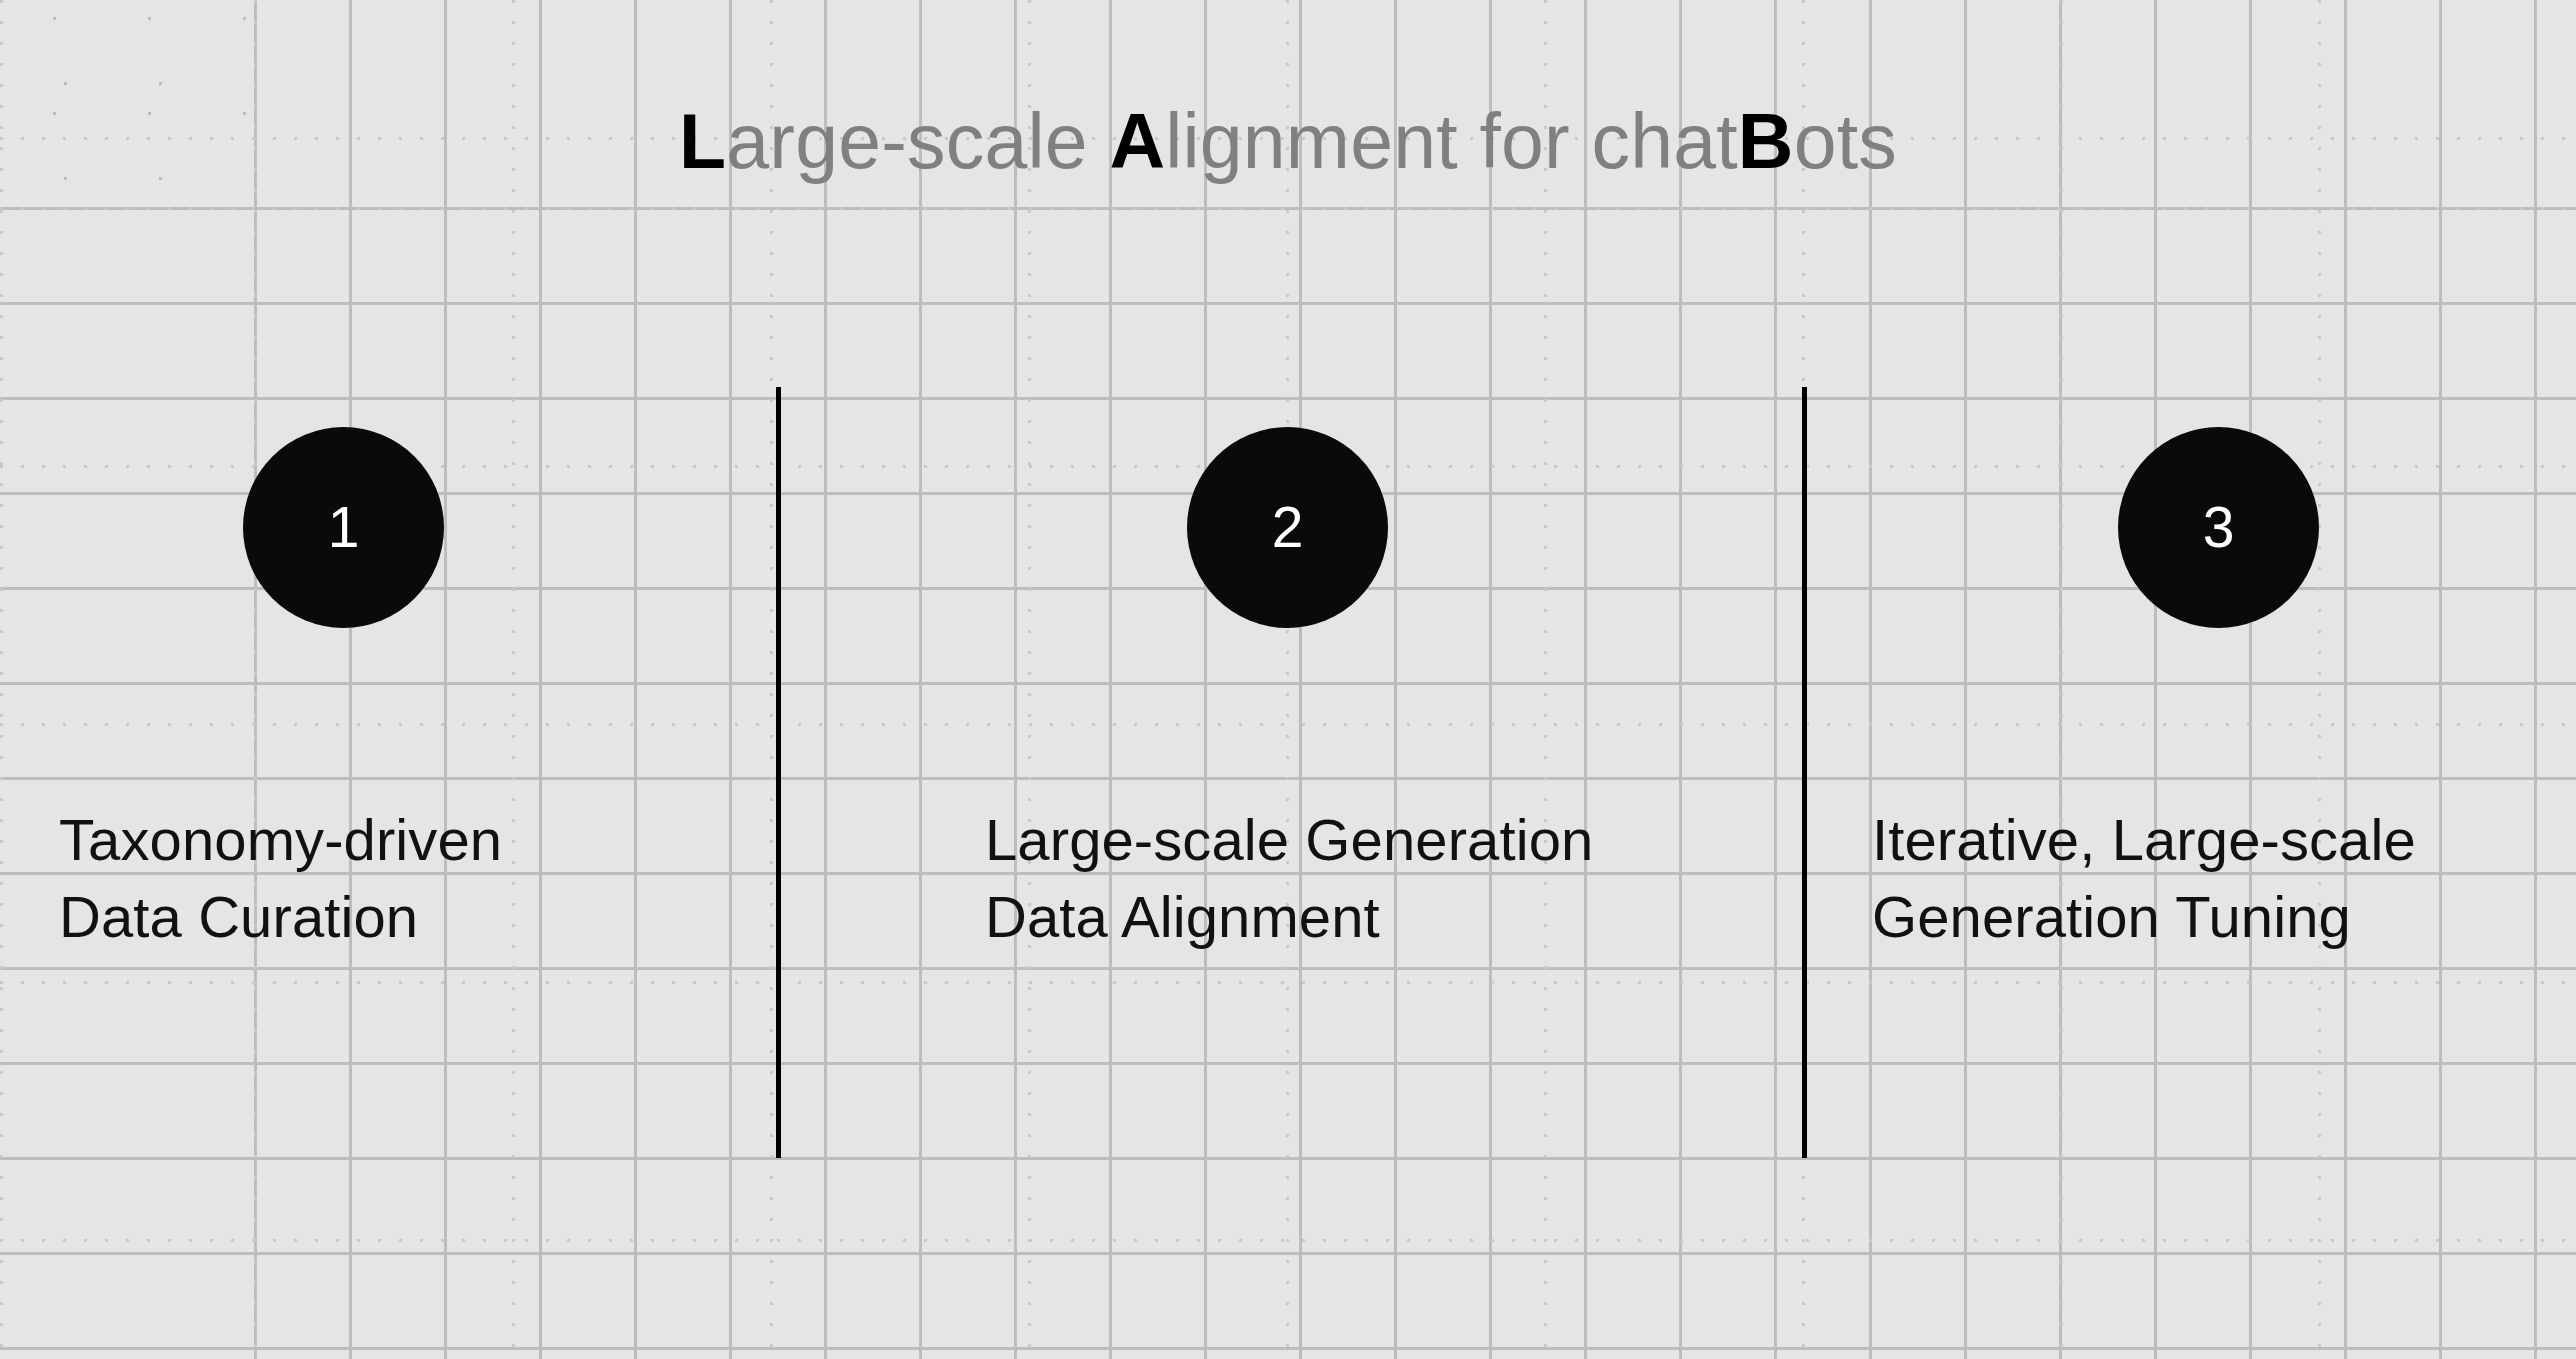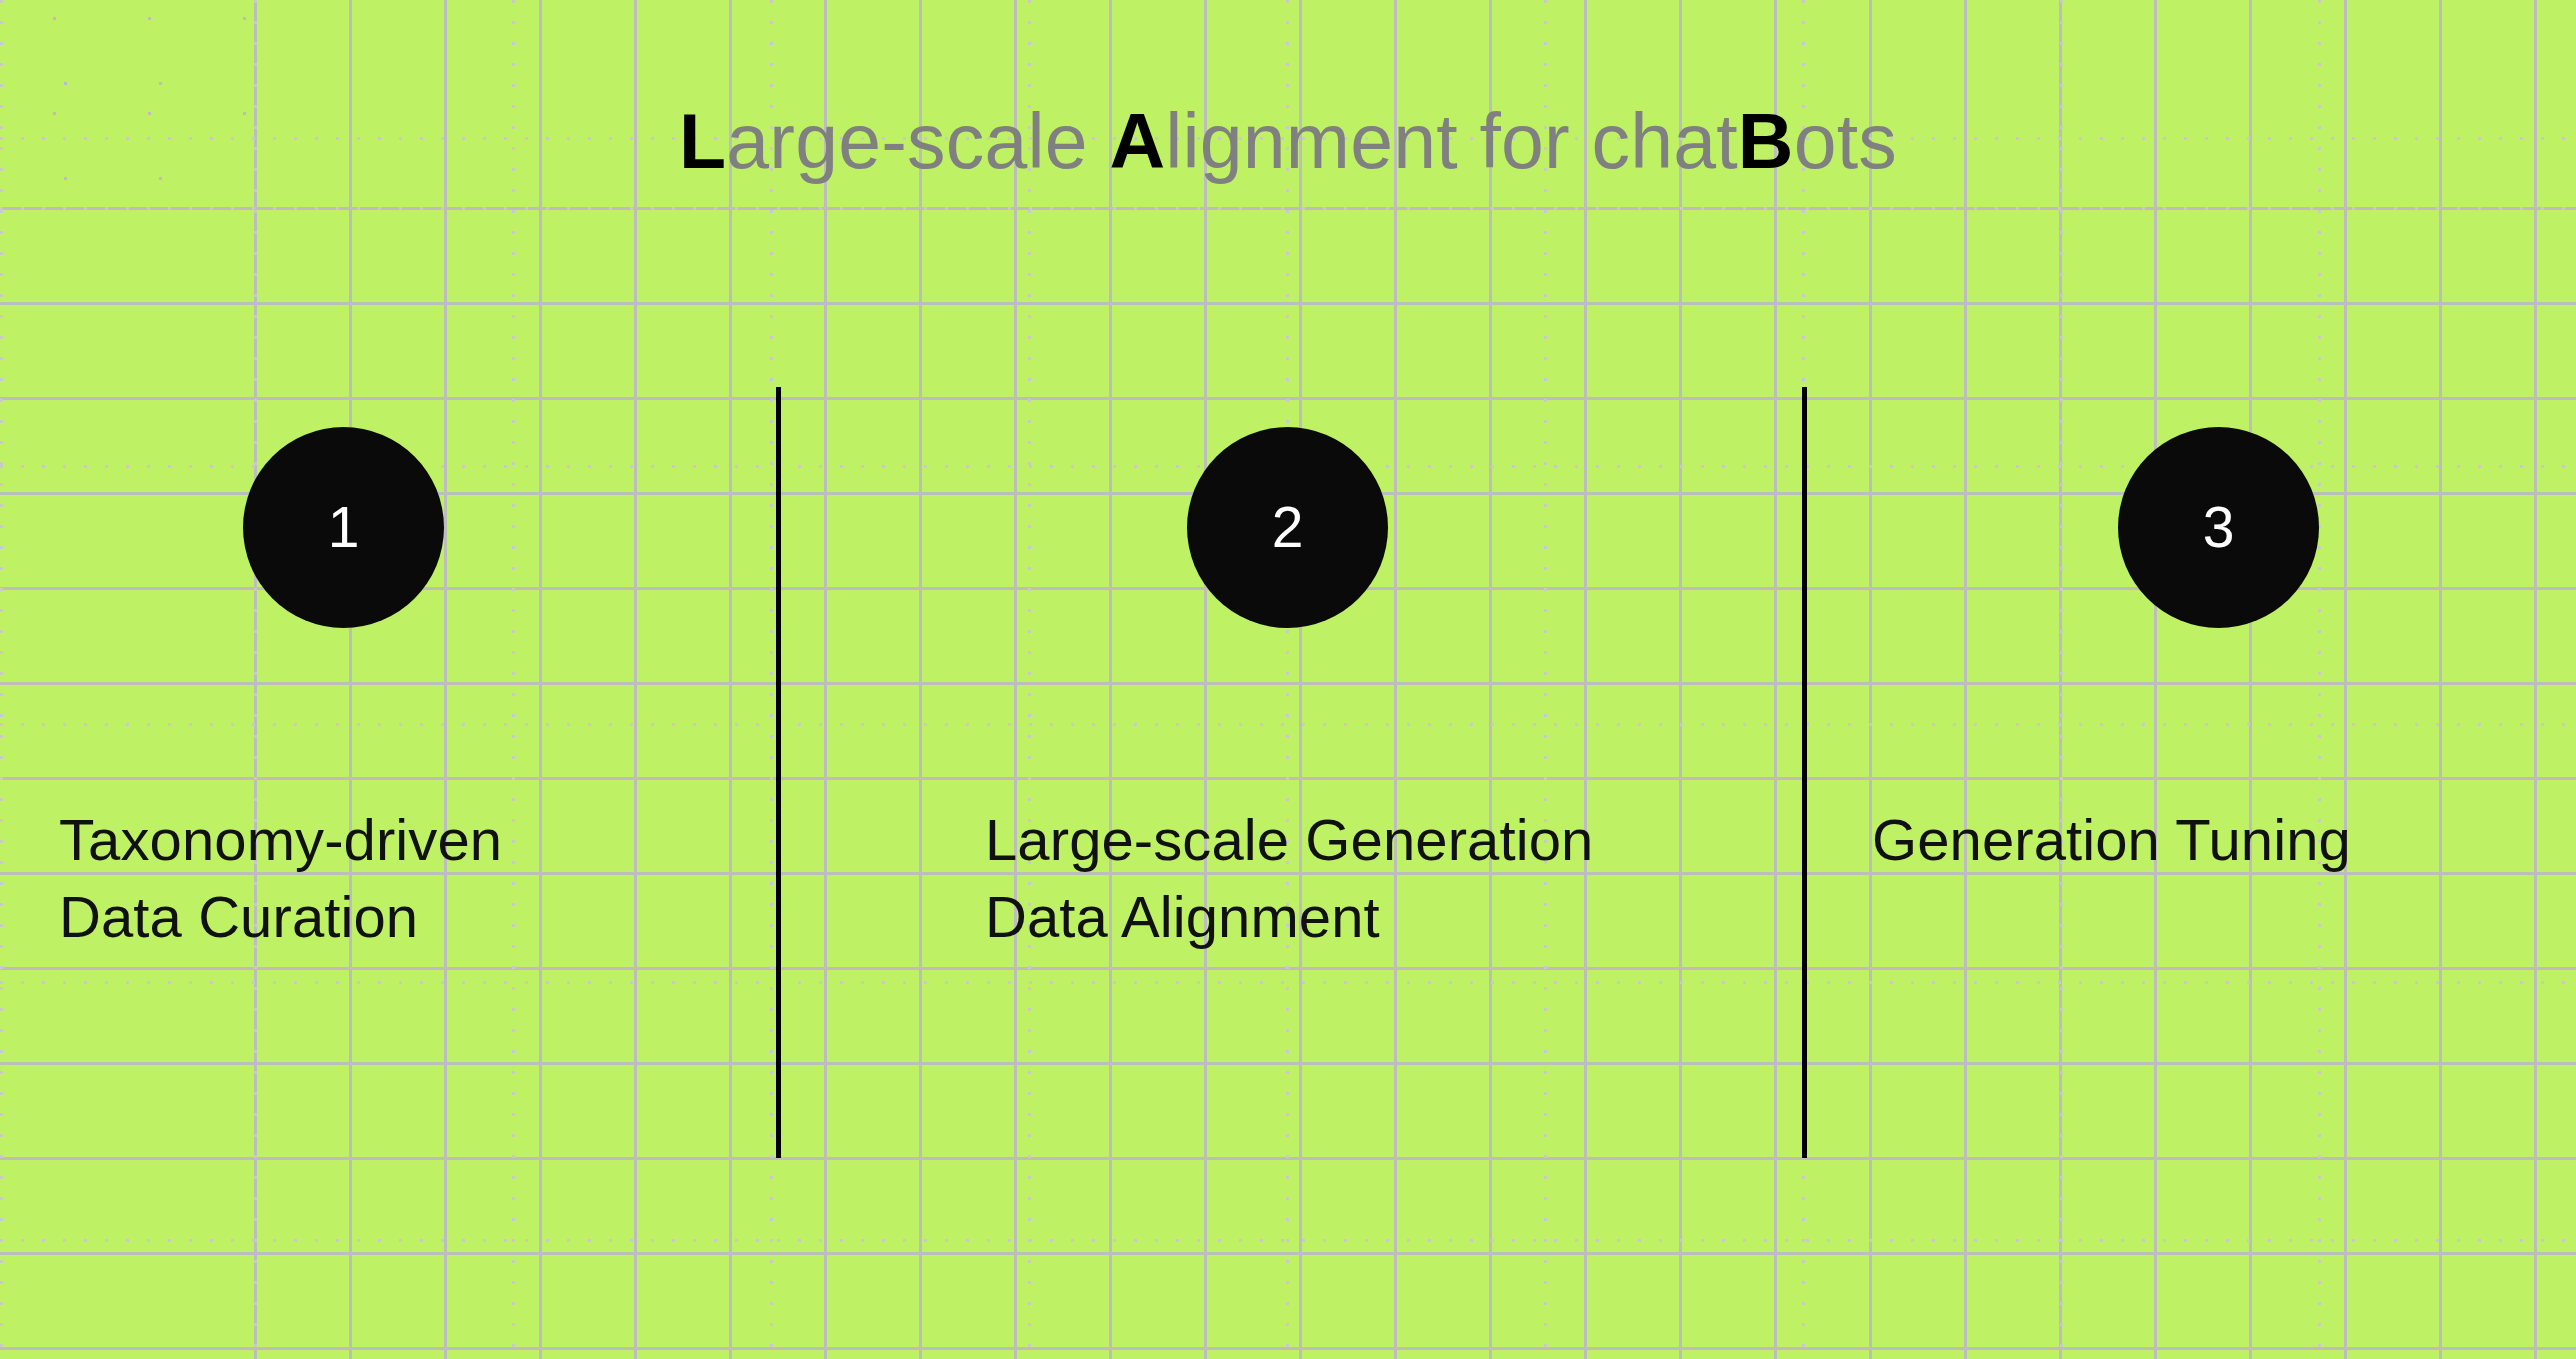--- a/index.html
+++ b/index.html
@@ -8,21 +8,21 @@
     background: #ffffff;
   }
   body {
     font-family: "Liberation Sans", sans-serif;
   }
 
   #canvas {
     position: relative;
     width: 2576px;
     height: 1360px;
-    background-color: #bef264;
+    background-color: #e5e5e5;
     overflow: hidden;
   }
 
   
   .grid-layer {
     position: absolute;
     inset: 0;
     pointer-events: none;
   }
   
@@ -198,19 +198,20 @@
         <div>Large-scale Generation</div>
         <div>Data Alignment</div>
       </div>
     </div>
 
     <div class="step step-3">
       <div class="badge">
         <span>3</span>
       </div>
       <div class="step-label">
+        <div>Iterative, Large-scale</div>
         <div>Generation Tuning</div>
       </div>
     </div>
 
   </div>
 </div>
 
 
 </body></html>

